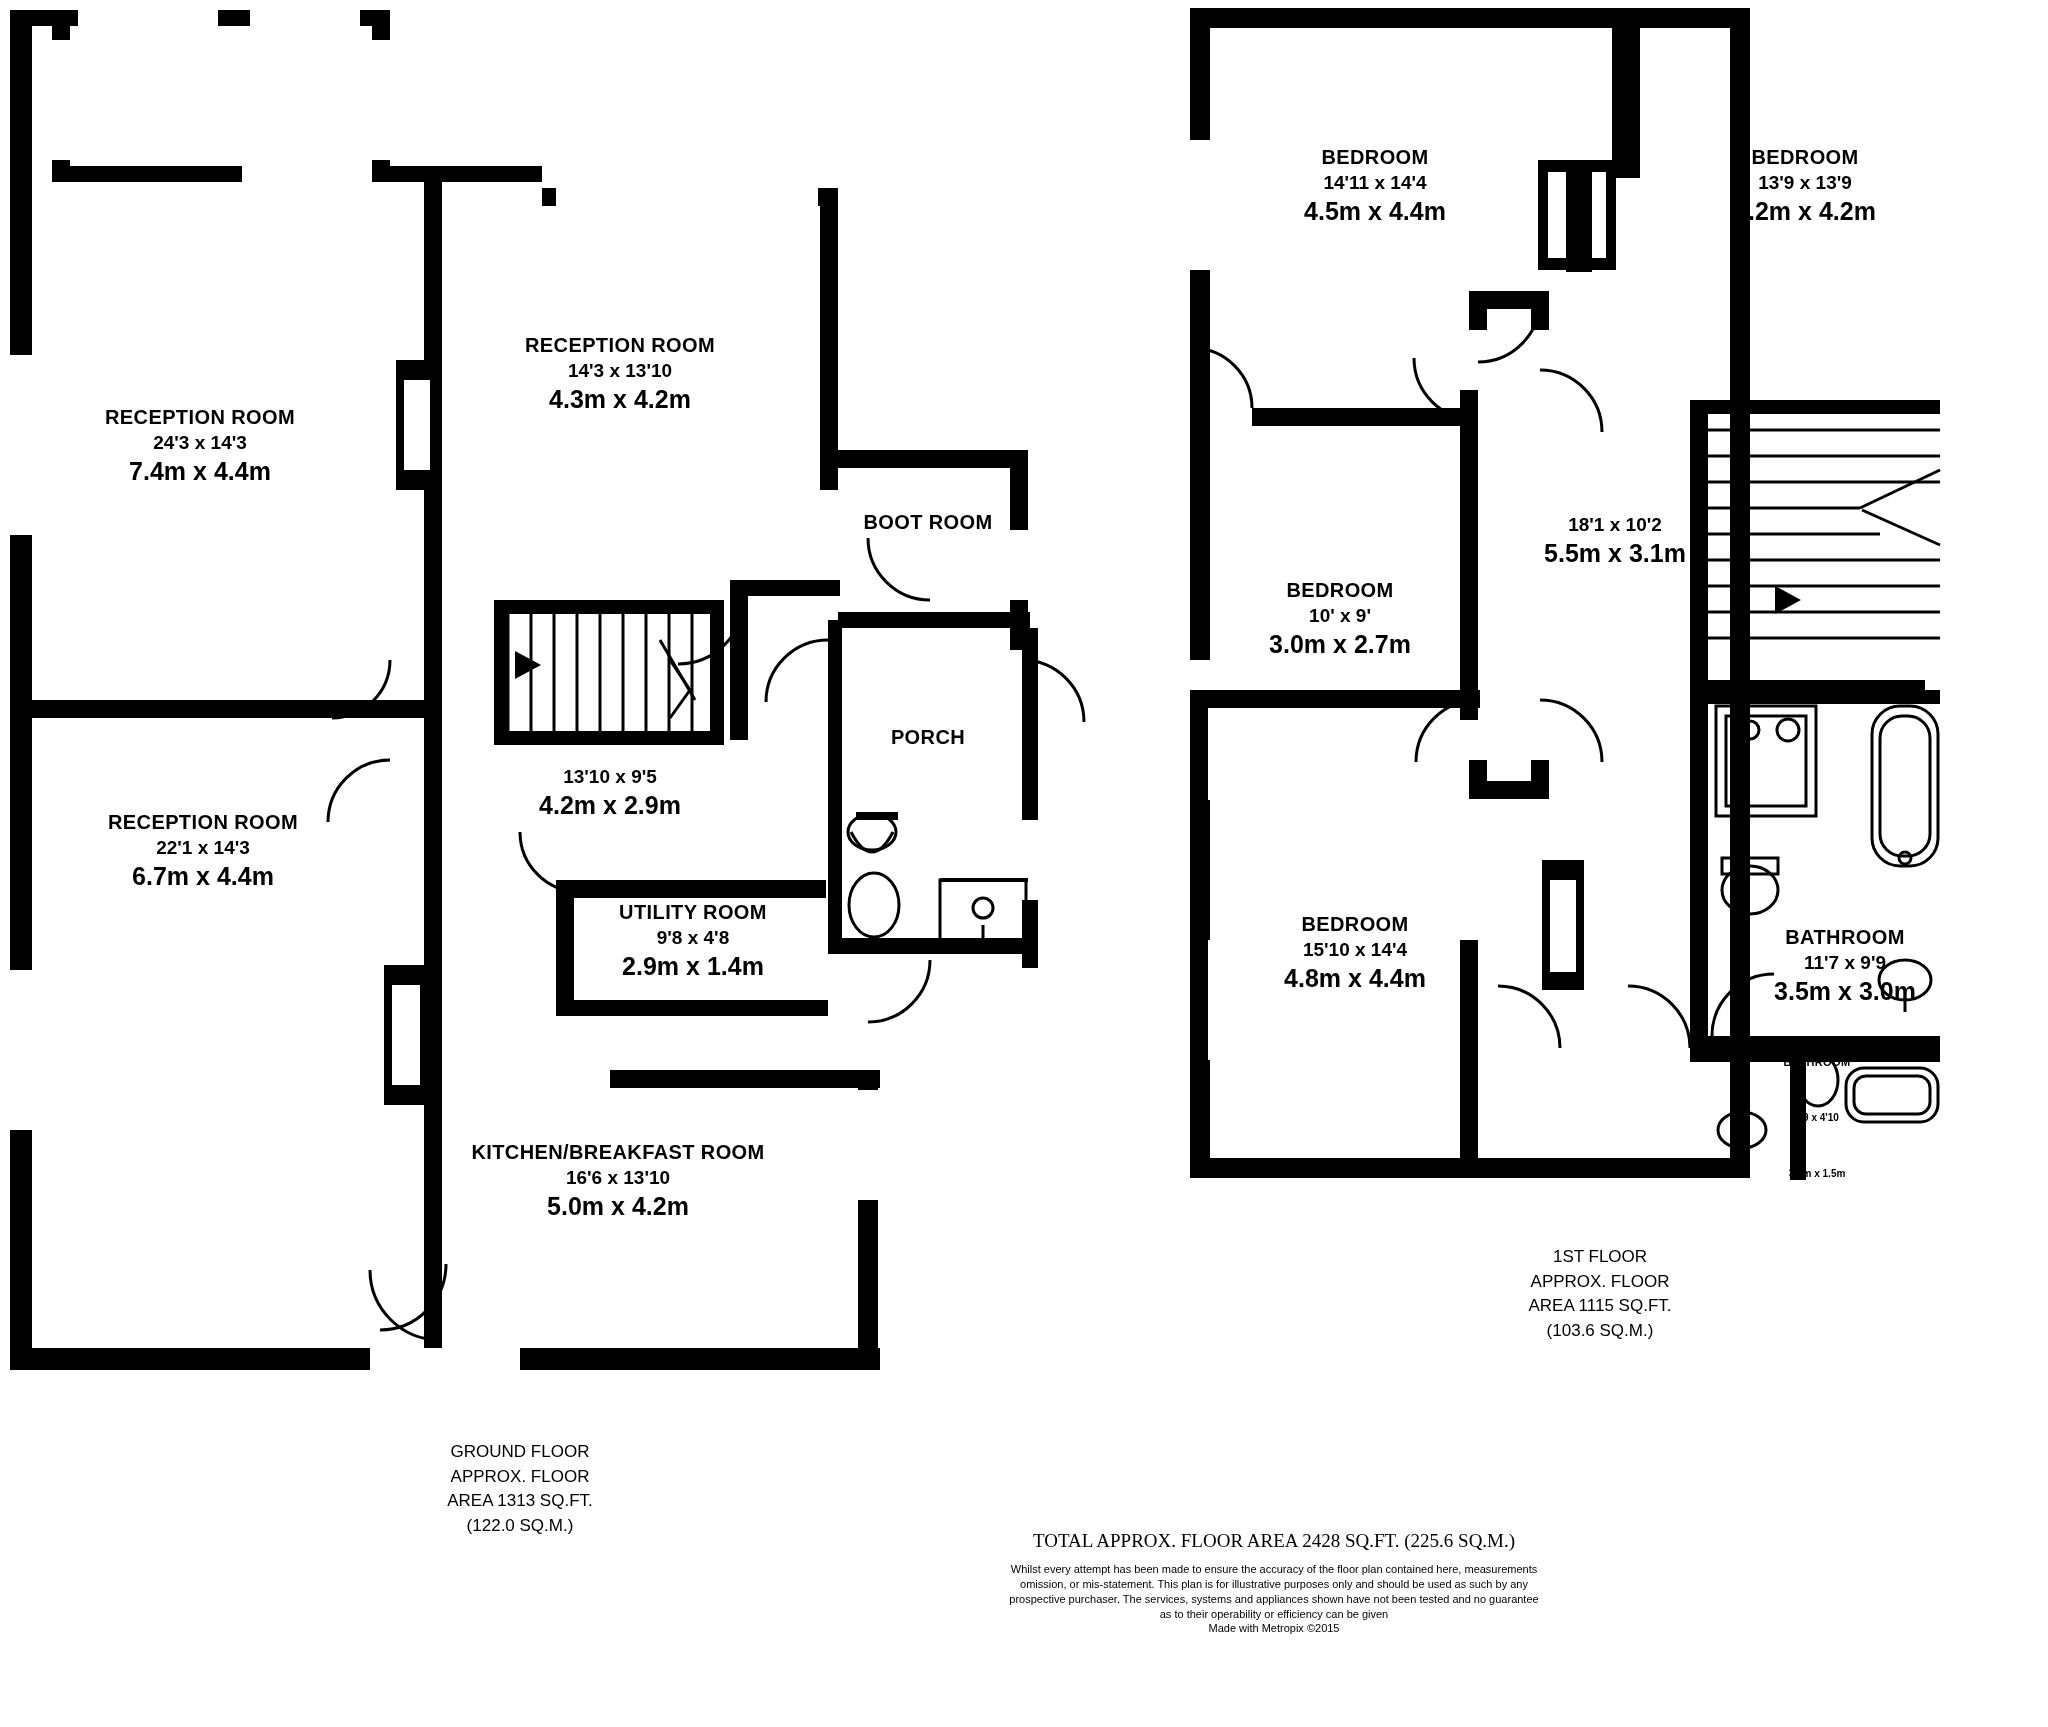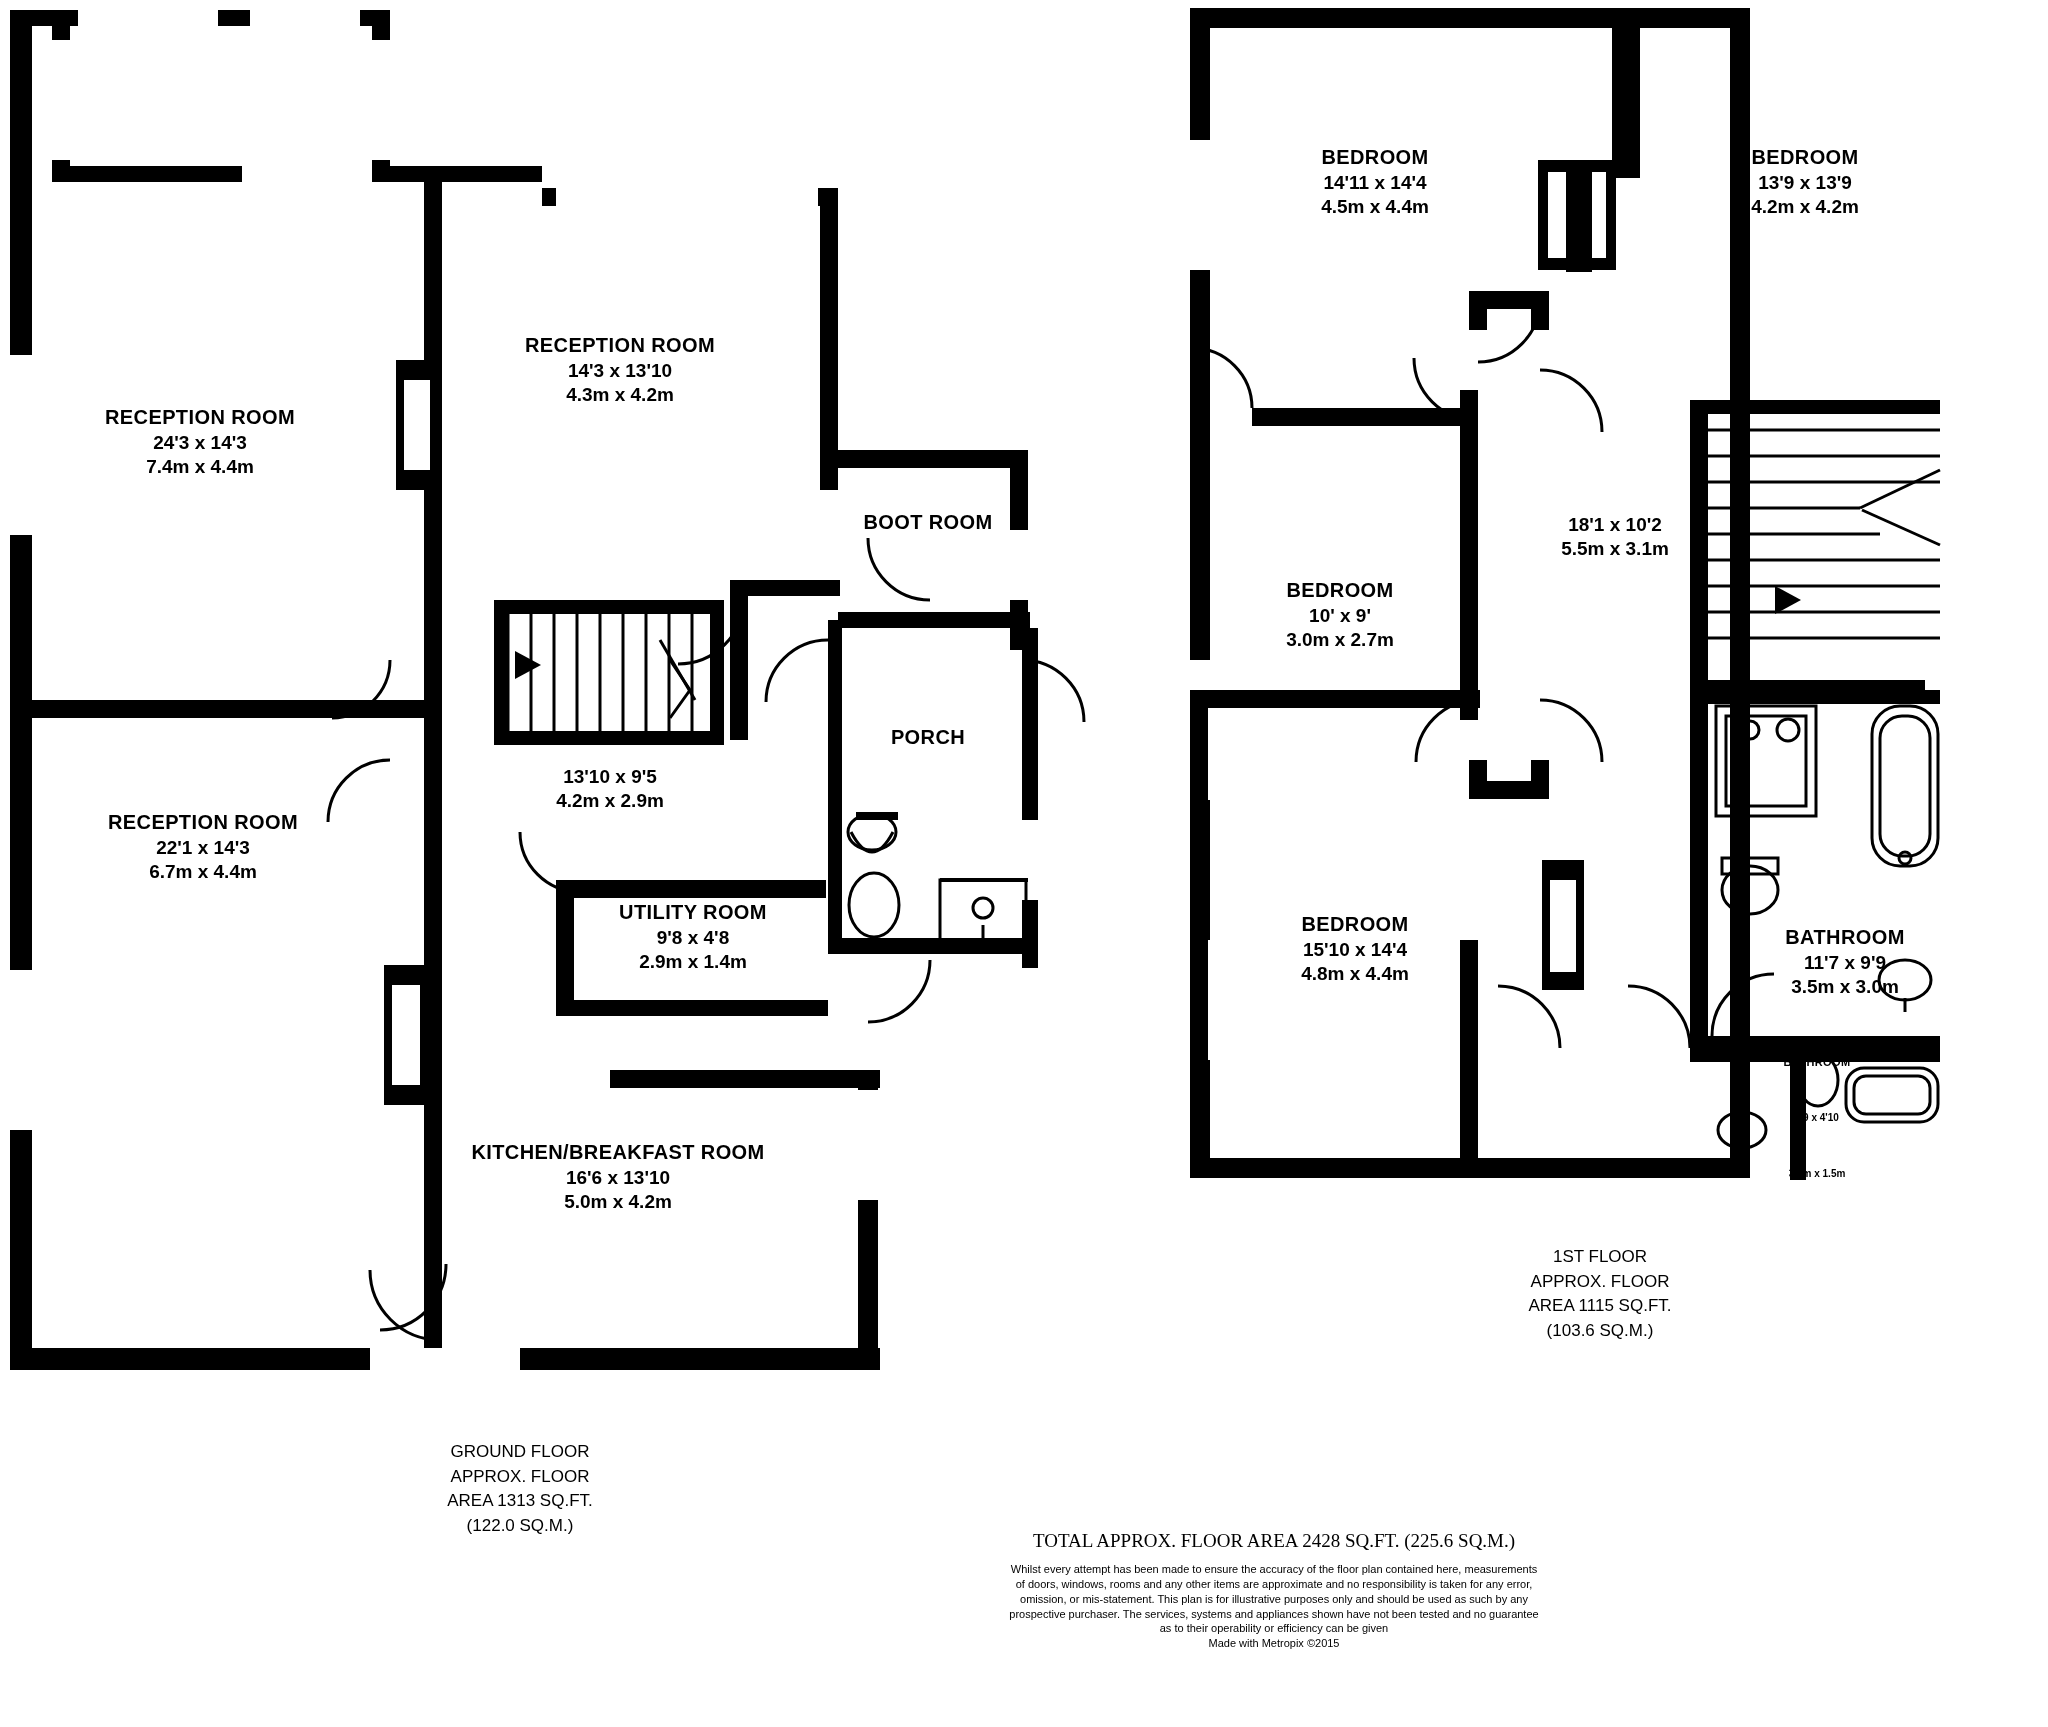--- a/index.html
+++ b/index.html
@@ -1,21 +1,21 @@
 <!DOCTYPE html>
 <html><head>
 <meta charset="utf-8">
 <style>
   html,body{margin:0;padding:0;background:#ffffff;}
   body{width:2048px;height:1727px;position:relative;font-family:"Liberation Sans",sans-serif;color:#000;}
   #stage{position:relative;width:2048px;height:1727px;overflow:hidden;}
   .label{position:absolute;text-align:center;line-height:1.28;}
   .label .rm{font-weight:bold;font-size:20px;letter-spacing:.4px;}
   .label .d1{font-weight:bold;font-size:19px;}
-  .label .d2{font-weight:bold;font-size:19px;}
+  .label .d2{font-weight:bold;font-size:25px;}
   .small .rm{font-size:11px;font-weight:bold;}
   .small .d1,.small .d2{font-size:10px;font-weight:bold;margin-top:43px;}
   .footnote{position:absolute;text-align:center;font-size:11px;line-height:1.35;}
   .areabox{position:absolute;text-align:center;font-size:17px;line-height:1.45;font-weight:normal;}
   .total{position:absolute;text-align:center;font-size:19px;font-weight:normal;}
   .svgtop{position:absolute;left:0;top:0;width:2048px;height:1727px;pointer-events:none;}
 </style>
 </head>
 <body>
 
@@ -327,20 +327,19 @@
     <div>1ST FLOOR</div>
     <div>APPROX. FLOOR</div>
     <div>AREA 1115 SQ.FT.</div>
     <div>(103.6 SQ.M.)</div>
   </div>
 
   <div class="total" style="left:724px;top:1530px;width:1100px;font-family:Liberation Serif, serif;">TOTAL APPROX. FLOOR AREA 2428 SQ.FT. (225.6 SQ.M.)</div>
 
   <div class="footnote" style="left:724px;top:1562px;width:1100px;">
     <div>Whilst every attempt has been made to ensure the accuracy of the floor plan contained here, measurements</div>
-    <div>of doors, windows, rooms and any other items are approximate and no responsibility is taken for any error,</div>
     <div>omission, or mis-statement. This plan is for illustrative purposes only and should be used as such by any</div>
     <div>prospective purchaser. The services, systems and appliances shown have not been tested and no guarantee</div>
     <div>as to their operability or efficiency can be given</div>
     <div>Made with Metropix ©2015</div>
   </div>
 
 </div>
 
 </body></html>

